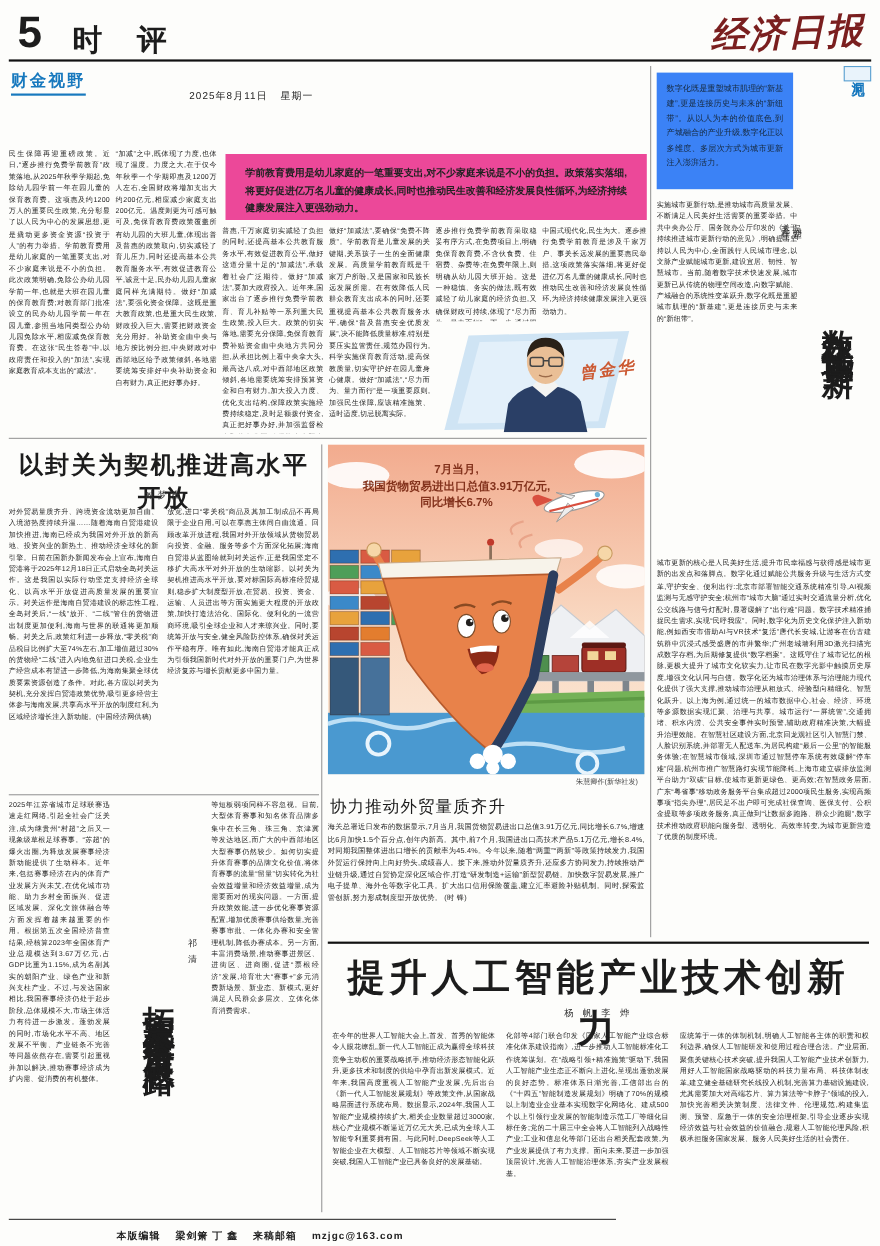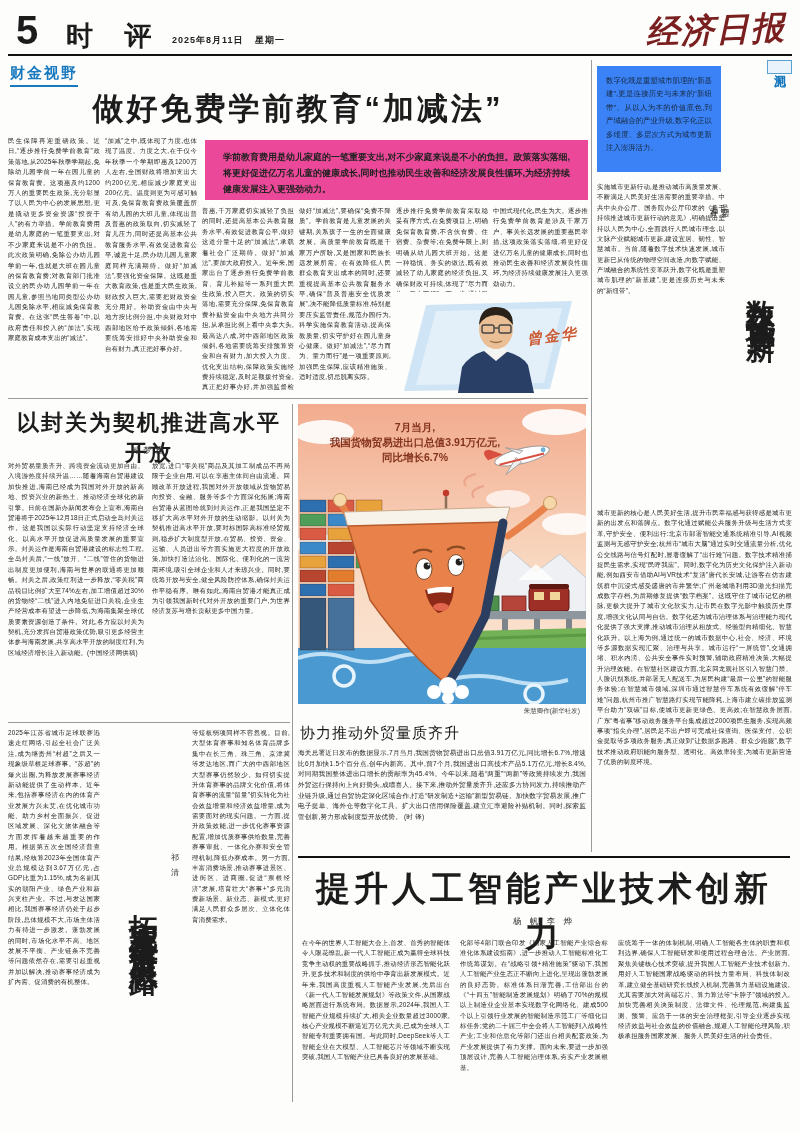--- a/index.html
+++ b/index.html
@@ -7,21 +7,21 @@
         font-family:"Liberation Sans","DejaVu Sans",sans-serif;color:#1c1c1c;}
   .abs{position:absolute;}
   .just{text-align:justify;text-justify:inter-ideograph;overflow:hidden;}
   .bodytext{font-size:6.4px;line-height:1.62;color:#252525;letter-spacing:.2px;}
   .vert{writing-mode:vertical-rl;text-orientation:upright;}
   .rule{background:#111;}
   .thin{background:#9a9a9a;}
   
   .pagenum{font-size:40px;font-weight:900;line-height:1;}
   .sectionname{font-size:27px;font-weight:900;letter-spacing:12px;}
-  .dateline{font-size:9px;color:#222;font-weight:bold;letter-spacing:1px;}
+  .dateline{font-size:9px;color:#222;font-weight:normal;letter-spacing:1px;margin-top:47px;}
   .masthead{font-family:"DejaVu Serif","Liberation Serif",serif;font-style:italic;font-weight:bold;
             font-size:33px;color:#7a1f1f;transform:rotate(-2deg);letter-spacing:2px;}
   
   .badge{font-size:15px;font-weight:900;color:#1879be;border-bottom:2px solid #1879be;padding-bottom:2px;letter-spacing:2px;}
   .h1{font-size:31px;font-weight:900;letter-spacing:3px;text-align:center;}
   .introbox{background:#ec4899;}
   .introbox .in{padding:9px 18px;font-size:9px;font-weight:bold;line-height:1.8;color:#222;}
   .h2{font-size:22px;font-weight:900;letter-spacing:2px;text-align:center;}
   .byline{font-size:8.5px;text-align:center;color:#333;letter-spacing:3px;}
   .h3{font-size:15px;font-weight:400;letter-spacing:1px;}
@@ -48,21 +48,20 @@
   <div class="abs pagenum" style="left:16px;top:10px;">5</div>
   <div class="abs sectionname" style="left:66px;top:18px;">时 评</div>
   <div class="abs dateline" style="left:172px;top:34px;">
     <span>2025年8月11日</span>
     <span style="margin-left:8px;">星期一</span>
   </div>
   <div class="abs masthead" style="right:14px;top:8px;">经济日报</div>
   <div class="abs rule" style="left:8px;top:54px;width:784px;height:2px;"></div>
 
   <div class="abs badge" style="left:10px;top:64px;">财金视野</div>
-  <div class="abs h1" style="left:8px;top:88px;width:580px;">做好免费学前教育“加减法”</div>
 
   <div class="abs introbox" style="left:205px;top:140px;width:383px;height:60px;">
     <div class="in just">学前教育费用是幼儿家庭的一笔重要支出,对不少家庭来说是不小的负担。政策落实落细,将更好促进亿万名儿童的健康成长,同时也推动民生改善和经济发展良性循环,为经济持续健康发展注入更强劲动力。</div>
   </div>
 
   <div class="abs bodytext just" style="left:8px;top:136px;width:92px;height:258px;">民生保障再迎重磅政策。近日,“逐步推行免费学前教育”政策落地,从2025年秋季学期起,免除幼儿园学前一年在园儿童的保育教育费。这项惠及约1200万人的重要民生政策,充分彰显了以人民为中心的发展思想,更是撬动更多资金资源“投资于人”的有力举措。学前教育费用是幼儿家庭的一笔重要支出,对不少家庭来说是不小的负担。此次政策明确,免除公办幼儿园学前一年,也就是大班在园儿童的保育教育费;对教育部门批准设立的民办幼儿园学前一年在园儿童,参照当地同类型公办幼儿园免除水平,相应减免保育教育费。在这张“民生答卷”中,以政府责任和投入的“加法”,实现家庭教育成本支出的“减法”。</div>
   <div class="abs bodytext just" style="left:105px;top:136px;width:92px;height:258px;">“加减”之中,既体现了力度,也体现了温度。力度之大,在于仅今年秋季一个学期即惠及1200万人左右,全国财政将增加支出大约200亿元,相应减少家庭支出200亿元。温度则更为可感可触可及,免保育教育费政策覆盖所有幼儿园的大班儿童,体现出普及普惠的政策取向,切实减轻了育儿压力,同时还提高基本公共教育服务水平,有效促进教育公平,诚意十足,民办幼儿园儿童家庭同样充满期待。做好“加减法”,要强化资金保障。这既是重大教育政策,也是重大民生政策,财政投入巨大,需要把财政资金充分用好。补助资金由中央与地方按比例分担,中央财政对中西部地区给予政策倾斜,各地需要统筹安排好中央补助资金和自有财力,真正把好事办好。</div>
   <div class="abs bodytext just" style="left:202px;top:206px;width:92px;height:188px;">普惠,千万家庭切实减轻了负担的同时,还提高基本公共教育服务水平,有效促进教育公平,做好这道分量十足的“加减法”,承载着社会广泛期待。做好“加减法”,要加大政府投入。近年来,国家出台了逐步推行免费学前教育、育儿补贴等一系列重大民生政策,投入巨大。政策的切实落地,需要充分保障,免保育教育费补贴资金由中央地方共同分担,从承担比例上看中央拿大头,最高达八成,对中西部地区政策倾斜,各地需要统筹安排预算资金和自有财力,加大投入力度、优化支出结构,保障政策实施经费持续稳定,及时足额拨付资金,真正把好事办好,并加强监督检查和信息公开,确保资金在阳光下运行,使用规范、安全、高效,杜绝虚报冒领、挤占挪用、滞拨资金等行为。</div>
   <div class="abs bodytext just" style="left:299px;top:206px;width:92px;height:188px;">做好“加减法”,要确保“免费不降质”。学前教育是儿童发展的关键期,关系孩子一生的全面健康发展。高质量学前教育既是千家万户所盼,又是国家和民族长远发展所需。在有效降低人民群众教育支出成本的同时,还要重视提高基本公共教育服务水平,确保“普及普惠安全优质发展”,决不能降低质量标准,特别是要压实监管责任,规范办园行为,科学实施保育教育活动,提高保教质量,切实守护好在园儿童身心健康。做好“加减法”,“尽力而为、量力而行”是一项重要原则,加强民生保障,应该精准施策、适时适度,切忌脱离实际。</div>
   <div class="abs bodytext just" style="left:396px;top:206px;width:92px;height:86px;">逐步推行免费学前教育采取稳妥有序方式,在免费项目上,明确免保育教育费,不含伙食费、住宿费、杂费等;在免费年限上,则明确从幼儿园大班开始。这是一种稳慎、务实的做法,既有效减轻了幼儿家庭的经济负担,又确保财政可持续,体现了“尽力而为、量力而行”。下一步,通过跟踪评估实施效果,统筹考虑学龄人口变化、财力状况等因素,研究适时完善政策内容,免费学前教育的保障水平有望逐步提升。</div>
@@ -235,14 +234,22 @@
     <div class="abs vert vtitle" style="left:140px;top:38px;height:402px;width:44px;letter-spacing:4px;">数字化让城市『更新』</div>
     <div class="abs sb-box" style="left:0;top:8px;width:124px;height:106px;">
       <div class="in just">数字化既是重塑城市肌理的“新基建”,更是连接历史与未来的“新纽带”。从以人为本的价值底色,到产城融合的产业升级,数字化正以多维度、多层次方式为城市更新注入澎湃活力。</div>
     </div>
     <div class="abs vert vbyline" style="left:110px;top:140px;height:118px;">吴朝军
 毛睿仕</div>
     <div class="abs bodytext just" style="left:0;top:124px;width:128px;height:320px;">实施城市更新行动,是推动城市高质量发展、不断满足人民美好生活需要的重要举措。中共中央办公厅、国务院办公厅印发的《关于持续推进城市更新行动的意见》,明确提出坚持以人民为中心,全面践行人民城市理念,以文脉产业赋能城市更新,建设宜居、韧性、智慧城市。当前,随着数字技术快速发展,城市更新已从传统的物理空间改造,向数字赋能、产城融合的系统性变革跃升,数字化既是重塑城市肌理的“新基建”,更是连接历史与未来的“新纽带”。</div>
     <div class="abs bodytext just" style="left:0;top:450px;width:195px;height:344px;">城市更新的核心是人民美好生活,提升市民幸福感与获得感是城市更新的出发点和落脚点。数字化通过赋能公共服务升级与生活方式变革,守护安全、便利出行:北京市部署智能交通系统精准引导,AI视频监测与无感守护安全;杭州市“城市大脑”通过实时交通流量分析,优化公交线路与信号灯配时,显著缓解了“出行难”问题。数字技术精准捕捉民生需求,实现“民呼我应”。同时,数字化为历史文化保护注入新动能,例如西安市借助AI与VR技术“复活”唐代长安城,让游客在仿古建筑群中沉浸式感受盛唐的市井繁华;广州老城墙利用3D激光扫描完成数字存档,为后期修复提供“数字档案”。这既守住了城市记忆的根脉,更极大提升了城市文化软实力,让市民在数字光影中触摸历史厚度,增强文化认同与自信。数字化还为城市治理体系与治理能力现代化提供了强大支撑,推动城市治理从粗放式、经验型向精细化、智慧化跃升。以上海为例,通过统一的城市数据中心,社会、经济、环境等多源数据实现汇聚、治理与共享。城市运行“一屏统管”,交通拥堵、积水内涝、公共安全事件实时预警,辅助政府精准决策,大幅提升治理效能。在智慧社区建设方面,北京回龙观社区引入智慧门禁、人脸识别系统,并部署无人配送车,为居民构建“最后一公里”的智能服务体验;在智慧城市领域,深圳市通过智慧停车系统有效缓解“停车难”问题,杭州市推广智慧路灯实现节能降耗,上海市建立碳排放监测平台助力“双碳”目标,使城市更新更绿色、更高效;在智慧政务层面,广东“粤省事”移动政务服务平台集成超过2000项民生服务,实现高频事项“指尖办理”,居民足不出户即可完成社保查询、医保支付、公积金提取等多项政务服务,真正做到“让数据多跑路、群众少跑腿”,数字技术推动政府职能向服务型、透明化、高效率转变,为城市更新营造了优质的制度环境。</div>
   </div>
 
+  <div class="abs" style="left:8px;top:1108px;width:552px;border-top:1.5px solid #333;">
+    <div class="footer-row" style="padding:8px 0 0 98px;">
+      <span>本版编辑</span>
+      <span>梁剑箫  丁 鑫</span>
+      <span>来稿邮箱</span>
+      <span>mzjgc@163.com</span>
+    </div>
+  </div>
 
 </div>
 
 </body></html>

